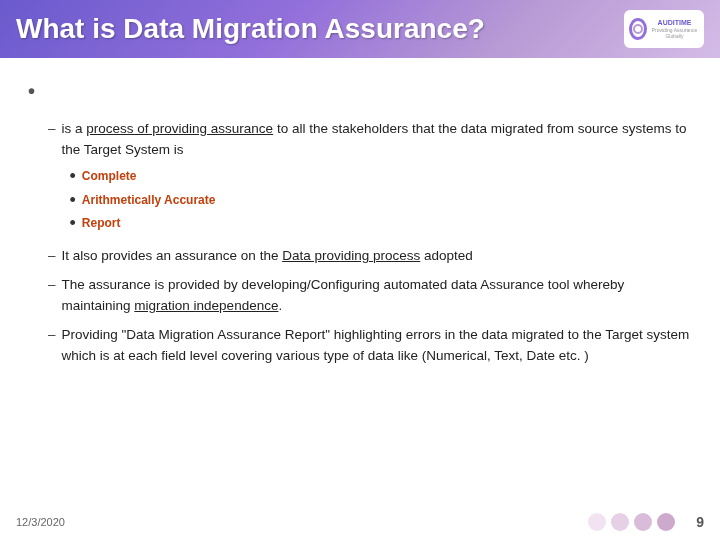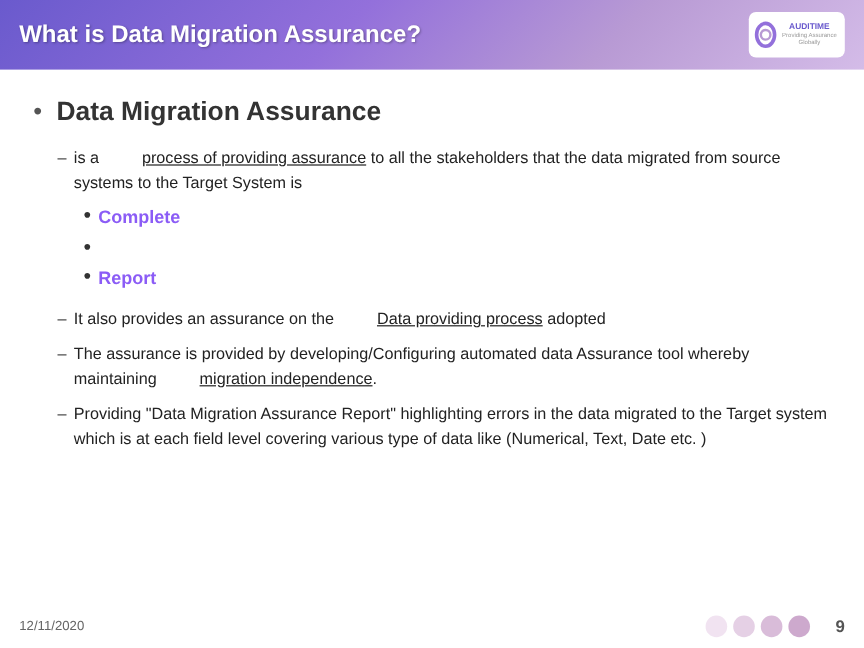--- a/index.html
+++ b/index.html
@@ -18,21 +18,21 @@
       background: linear-gradient(135deg, #6a5acd 0%, #9370db 40%, #b89ad4 70%, #d4bce8 100%);
       padding: 10px 16px;
       display: flex;
       align-items: center;
       justify-content: space-between;
       min-height: 48px;
     }
 
     .header-title {
       color: #fff;
-      font-size: 20px;
+      font-size: 28px;
       font-weight: bold;
       text-shadow: 1px 1px 2px rgba(0,0,0,0.3);
     }
 
     .logo-area {
       width: 80px;
       height: 38px;
       background: #fff;
       border-radius: 6px;
       display: flex;
@@ -110,21 +110,20 @@
       color: #333;
       font-weight: normal;
     }
 
     .dash-content {
       flex: 1;
     }
 
     .underline {
       text-decoration: underline;
-      margin-left: 32px;
     }
 
     .sub-bullets {
       margin-top: 6px;
       margin-left: 8px;
     }
 
     .sub-bullet-item {
       display: flex;
       align-items: flex-start;
@@ -132,23 +131,23 @@
       margin-bottom: 4px;
     }
 
     .sub-dot {
       font-size: 18px;
       line-height: 1.1;
       color: #333;
     }
 
     .sub-label {
-      font-size: 15px;
-      font-weight: bold;
-      color: #8b5cf6;
+      font-size: 12px;
+      font-weight: bold;
+      color: #c2410c;
     }
 
     
     .footer {
       position: absolute;
       bottom: 0;
       left: 0;
       right: 0;
       height: 36px;
       display: flex;
@@ -196,37 +195,37 @@
         <div class="logo-tagline">Providing Assurance Globally</div>
       </div>
     </div>
   </div>
 </div>
 
 <div class="content">
 
   <div class="section-title">
     <span class="bullet-main">•</span>
-    <span>Data Migration Assurance</span>
   </div>
 
   <div class="dash-item">
     <span class="dash-sym">–</span>
     <div class="dash-content">
       <span>
         is a <span class="underline">process of providing assurance</span> to all the stakeholders that the data migrated from source systems to the Target System is
       </span>
       
       <div class="sub-bullets">
         <div class="sub-bullet-item">
           <span class="sub-dot">•</span>
           <span class="sub-label">Complete</span>
         </div>
         <div class="sub-bullet-item">
           <span class="sub-dot">•</span>
+          <span class="sub-label">Arithmetically Accurate</span>
         </div>
         <div class="sub-bullet-item">
           <span class="sub-dot">•</span>
           <span class="sub-label">Report</span>
         </div>
       </div>
     </div>
   </div>
 
   <div class="dash-item">
@@ -246,21 +245,21 @@
   <div class="dash-item">
     <span class="dash-sym">–</span>
     <div class="dash-content">
       <span>Providing "Data Migration Assurance Report" highlighting errors in the data migrated to the Target system which is at each field level covering various type of data like (Numerical, Text, Date etc. )</span>
     </div>
   </div>
 
 </div>
 
 <div class="footer">
-  <span class="footer-date">12/11/2020</span>
+  <span class="footer-date">12/3/2020</span>
   <div class="footer-deco-bar">
 
     <div style="display:flex;gap:5px;margin-right:8px;">
       <div class="deco-dot" style="width:18px;height:18px;background:#e8d0e8;opacity:0.6;"></div>
       <div class="deco-dot" style="width:18px;height:18px;background:#d4b0d4;opacity:0.6;"></div>
       <div class="deco-dot" style="width:18px;height:18px;background:#c090c0;opacity:0.6;"></div>
       <div class="deco-dot" style="width:18px;height:18px;background:#ac70ac;opacity:0.6;"></div>
     </div>
     <span class="footer-page">9</span>
   </div>

